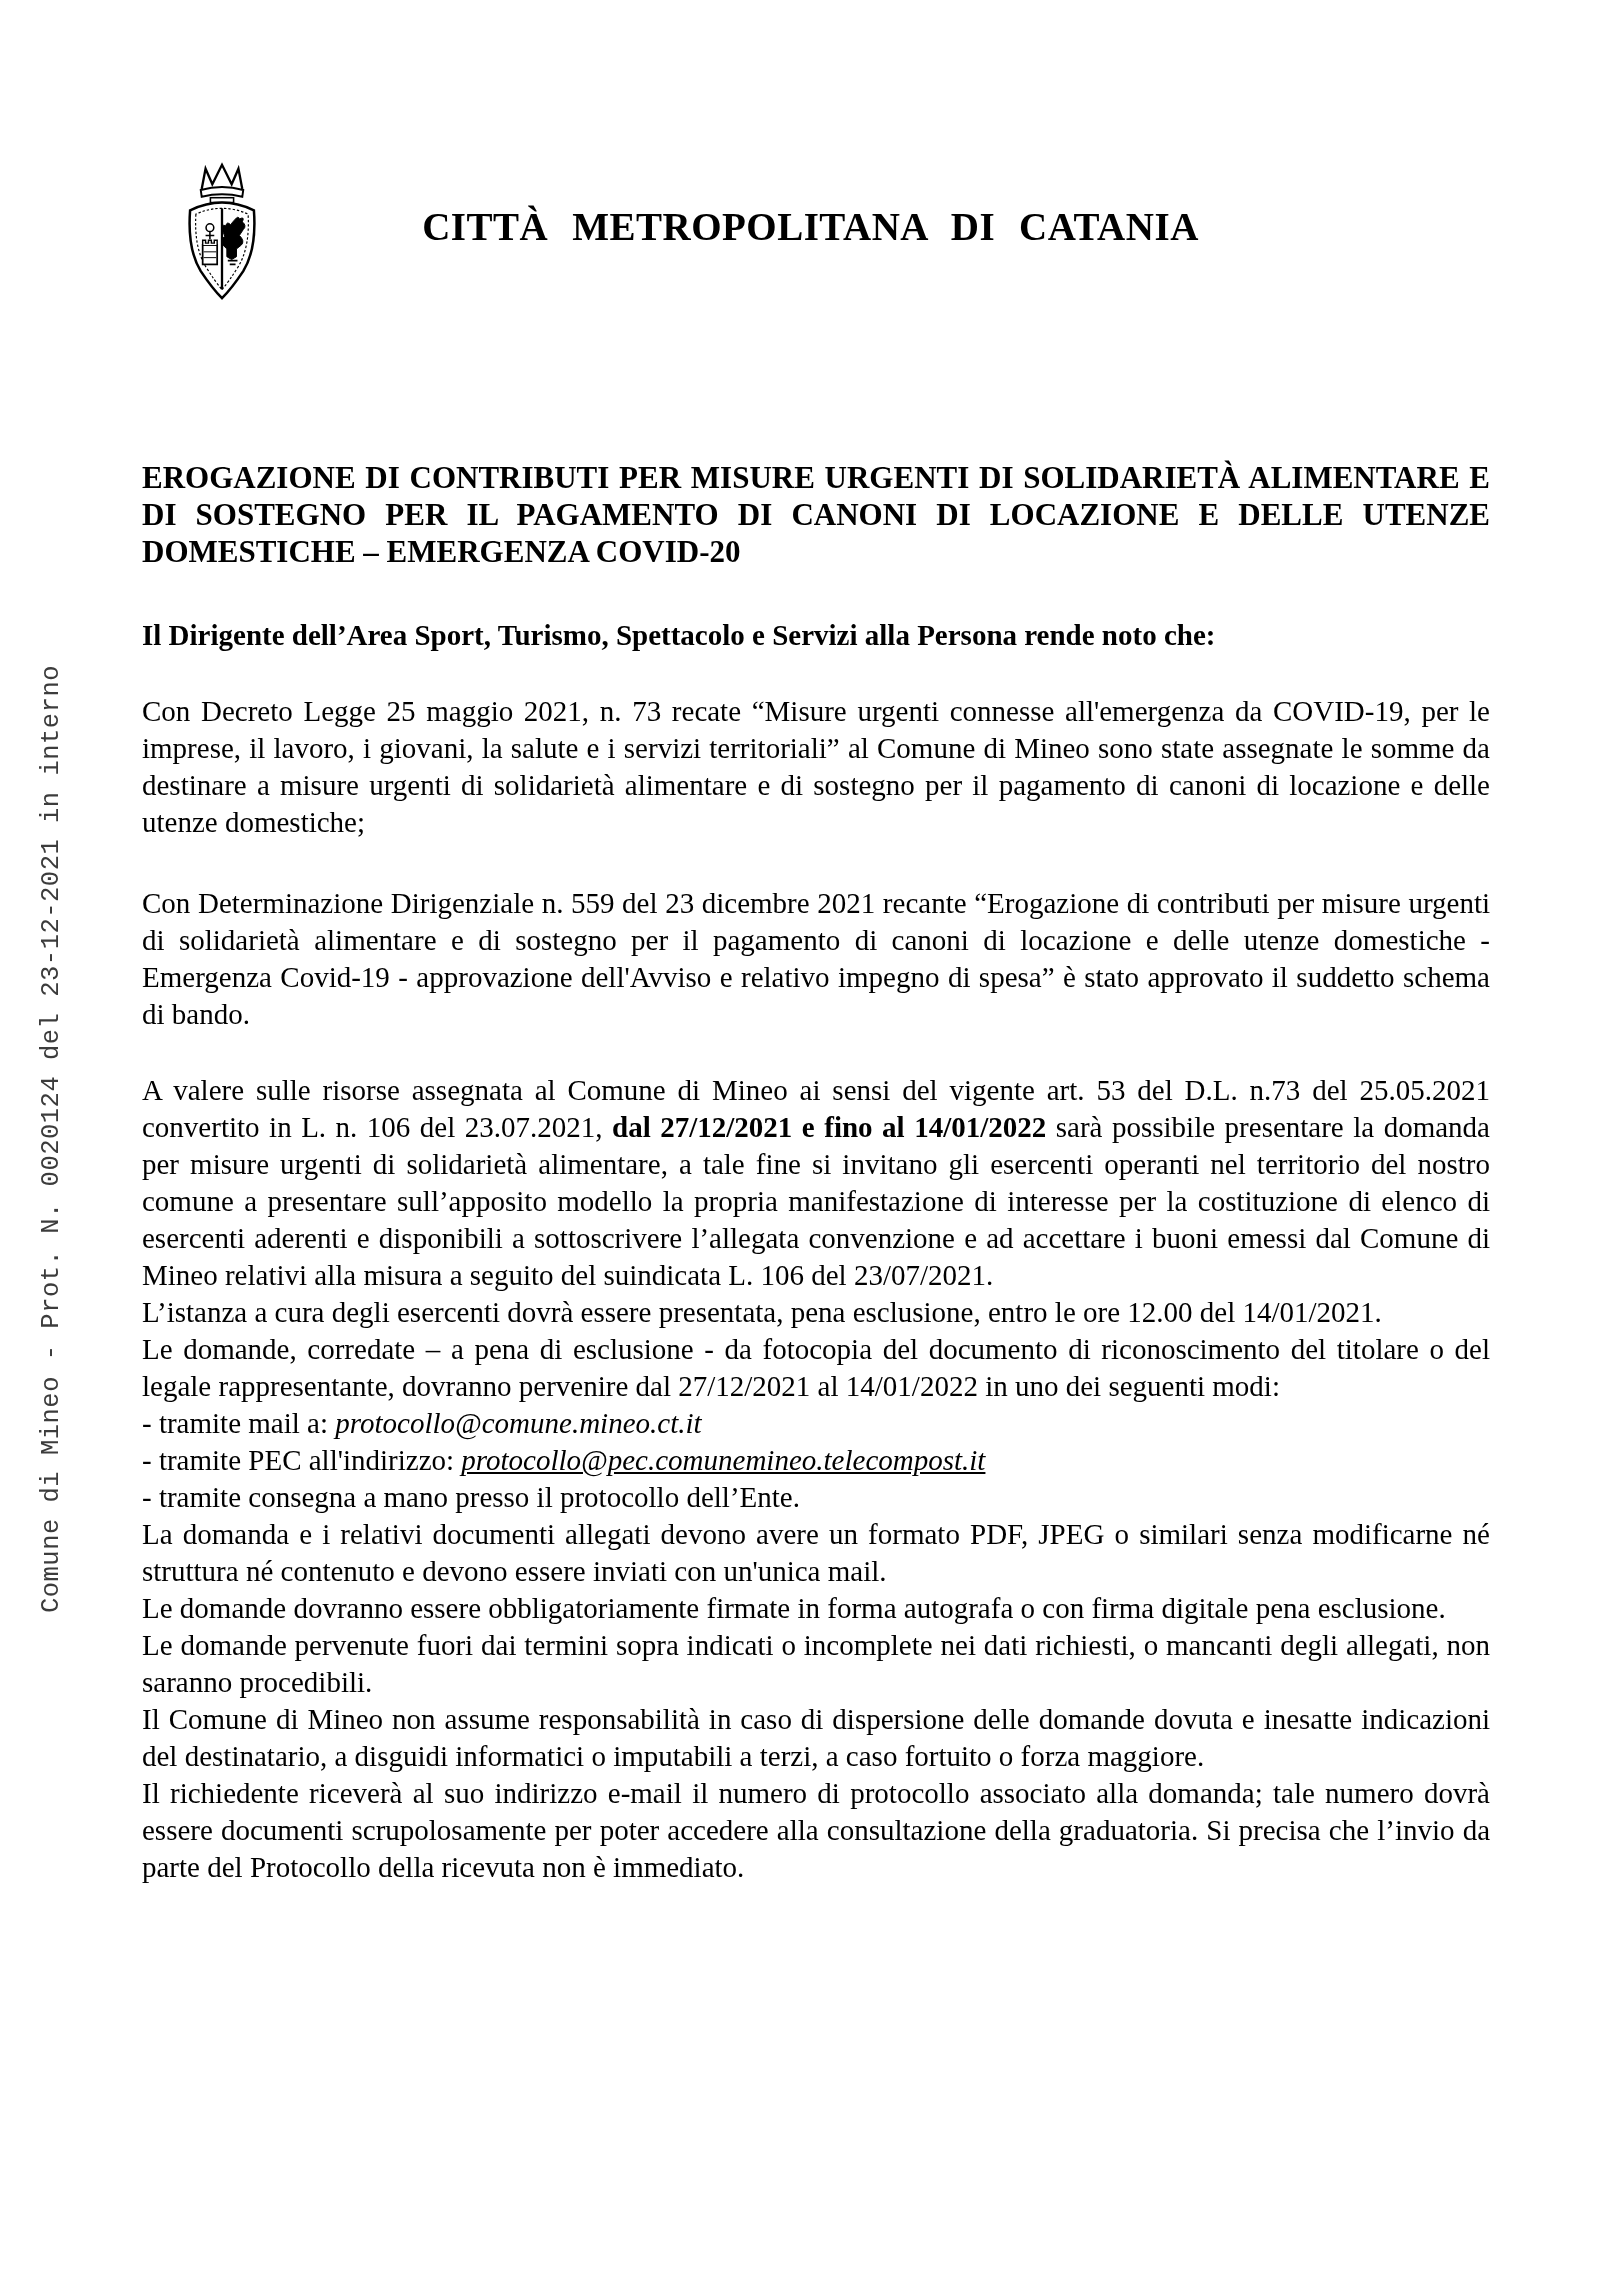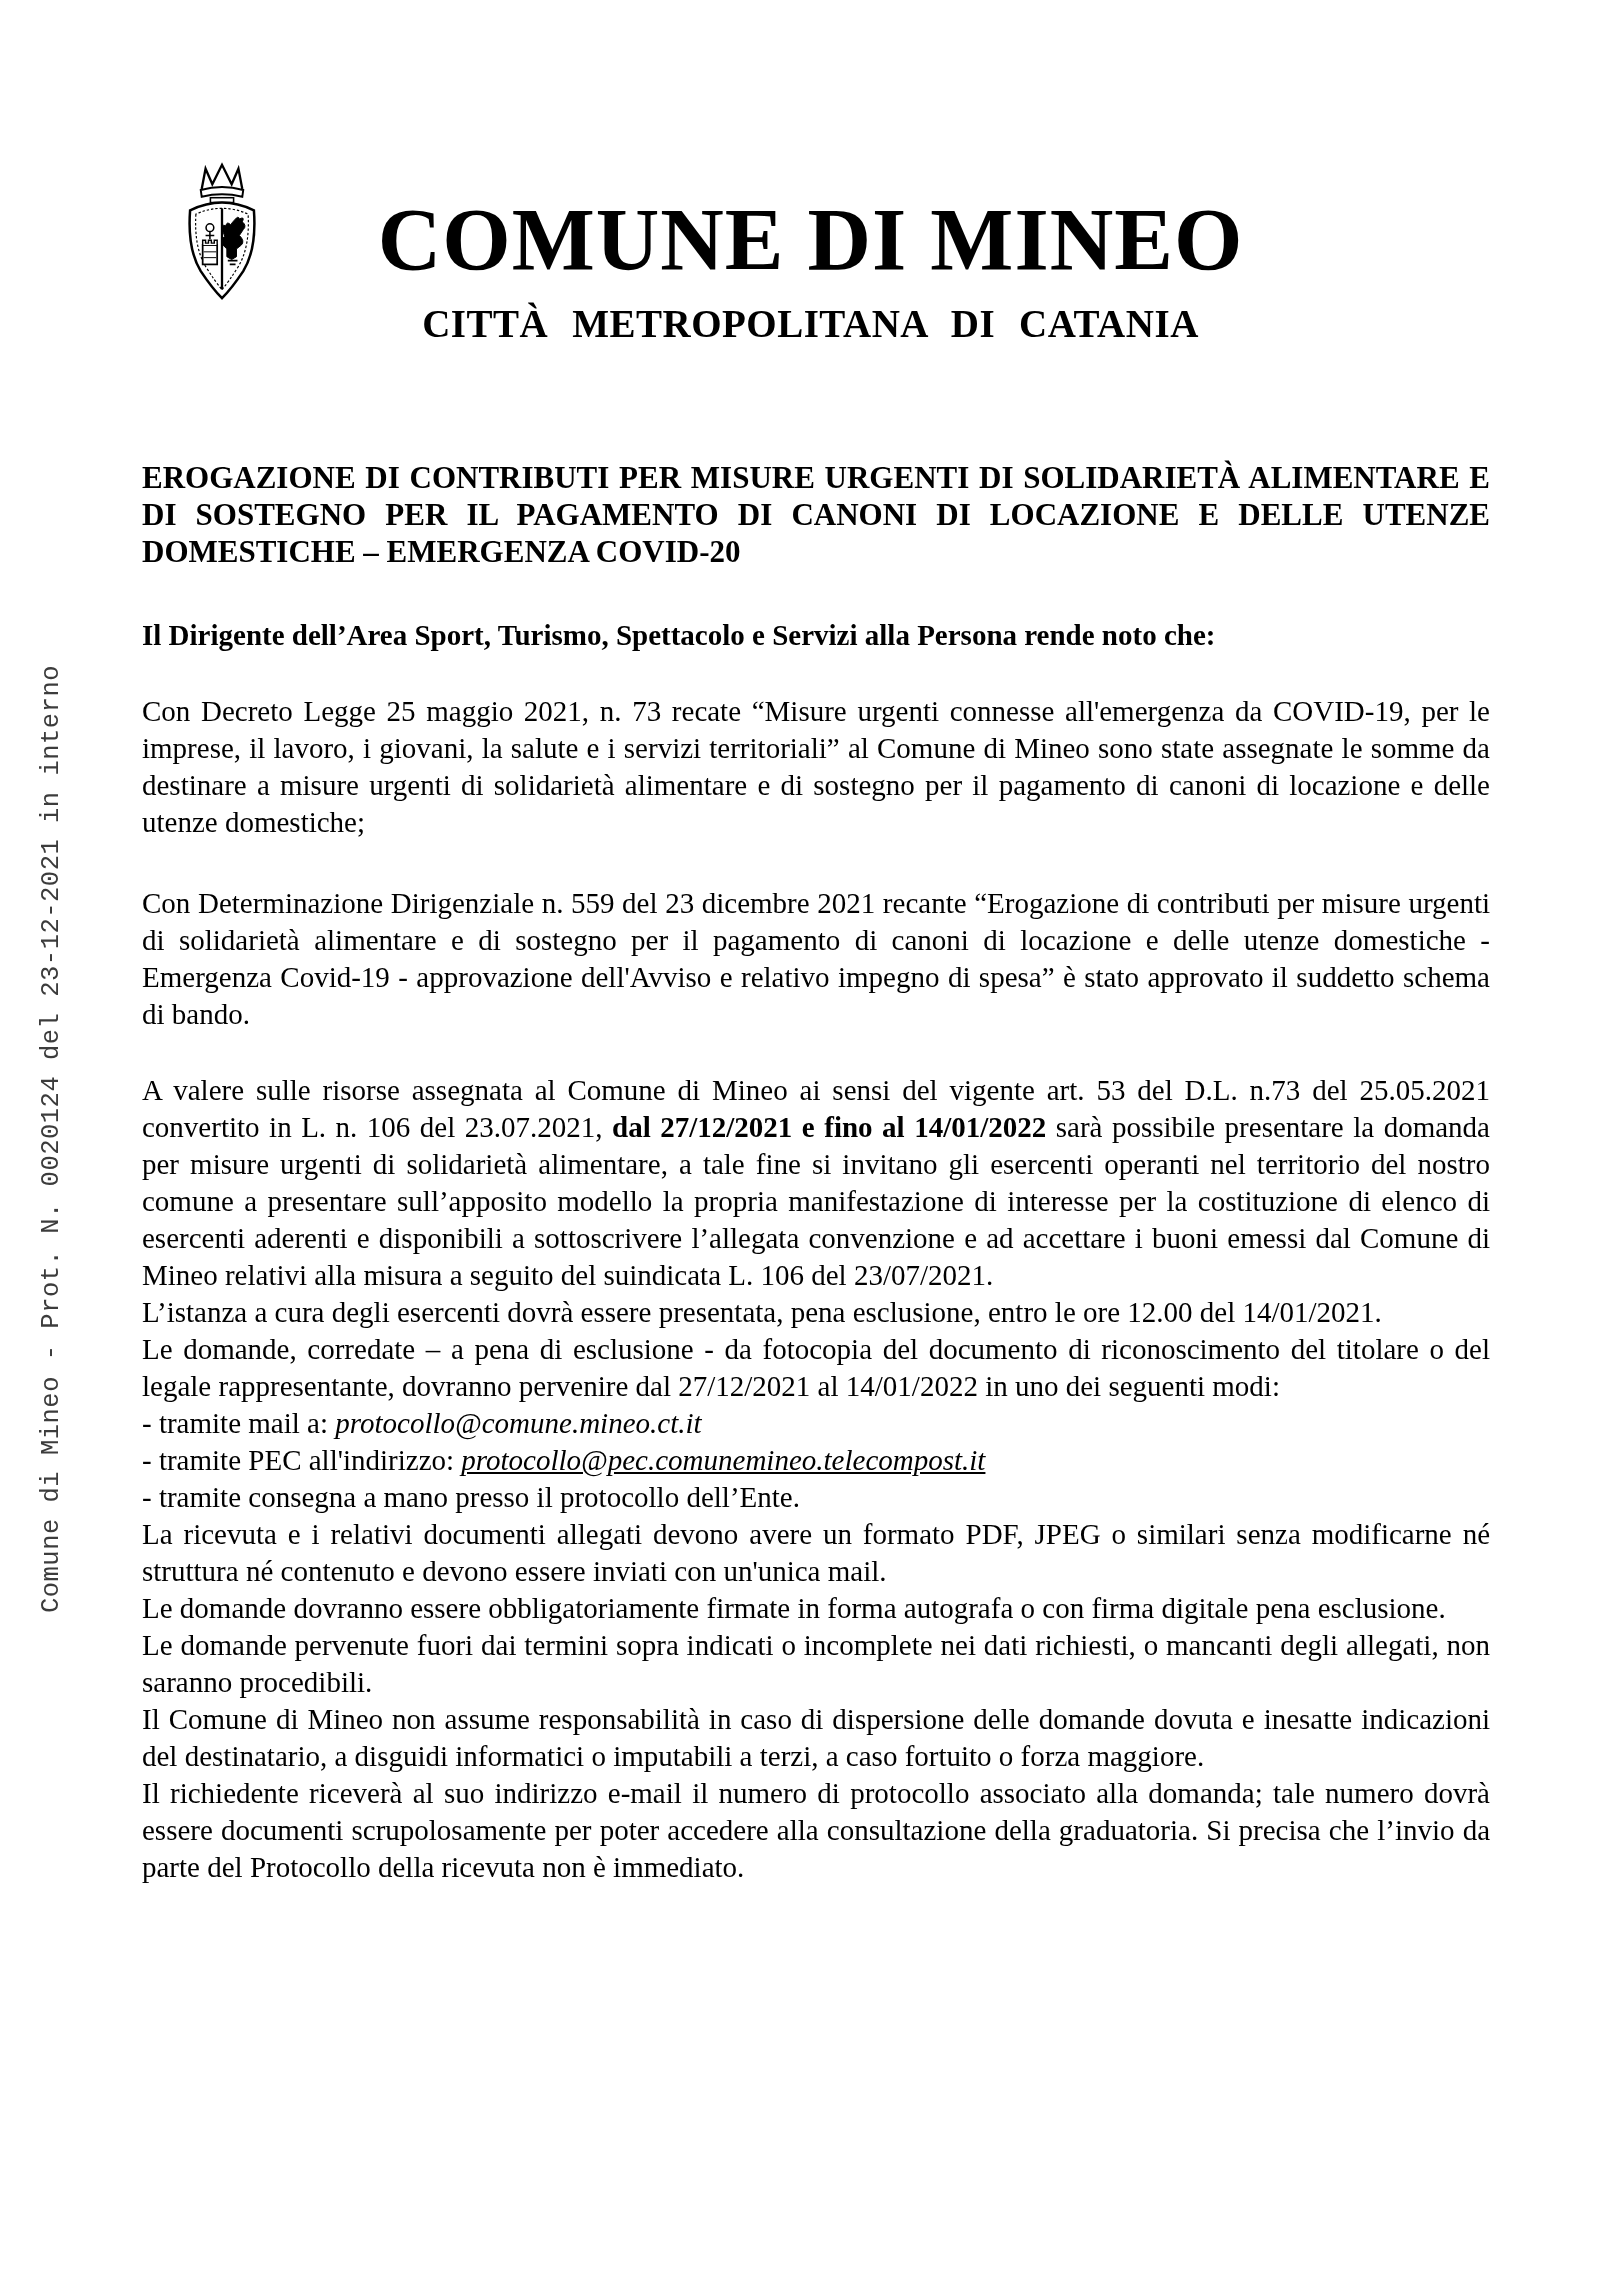--- a/index.html
+++ b/index.html
@@ -116,21 +116,20 @@
     <line x1="31" y1="101" x2="44" y2="101" stroke="#000000" stroke-width="1"></line>
     <circle cx="37.5" cy="70" r="4" fill="#ffffff" stroke="#000000" stroke-width="1.6"></circle>
     <path d="M37.5,74 v8 M33,78 h9" stroke="#000000" stroke-width="1.6" fill="none"></path>
 
     <path d="M63,62 q4,-5 5,-1 q6,-3 3,3 q5,4 1,8 l-4,6 q6,6 2,10 l-5,4 v8 l-5,3 l-5,-3 v-8 l-4,-4 q-4,-5 2,-9 l-3,-7 q-2,-6 4,-4 q1,-5 5,-1 q2,-3 4,-5 Z" fill="#000000" stroke="#000000" stroke-width="1"></path>
     <path d="M56,104 h10 M58,108 h6" stroke="#000000" stroke-width="1.8"></path>
   </svg>
 </div>
 
 <div class="header-titles">
-  <div class="muni-title">COMUNE DI MINEO</div>
   <div class="muni-subtitle">CITTÀ METROPOLITANA DI CATANIA</div>
 </div>
 
 <div class="doc">
 
   <p class="doc-title">EROGAZIONE DI CONTRIBUTI PER MISURE URGENTI DI SOLIDARIETÀ ALIMENTARE E DI SOSTEGNO PER IL PAGAMENTO DI CANONI DI LOCAZIONE E DELLE UTENZE DOMESTICHE – EMERGENZA COVID-20</p>
 
   <p class="announce">Il Dirigente dell’Area Sport, Turismo, Spettacolo e Servizi alla Persona rende noto che:</p>
 
   <p class="gap-lg">Con Decreto Legge 25 maggio 2021, n. 73 recate “Misure urgenti connesse all'emergenza da COVID-19, per le imprese, il lavoro, i giovani, la salute e i servizi territoriali” al Comune di Mineo sono state assegnate le somme da destinare a misure urgenti di solidarietà alimentare e di sostegno per il pagamento di canoni di locazione e delle utenze domestiche;</p>
@@ -142,21 +141,21 @@
   <p>L’istanza a cura degli esercenti dovrà essere presentata, pena esclusione, entro le ore 12.00 del 14/01/2021.</p>
 
   <p>Le domande, corredate – a pena di esclusione - da fotocopia del documento di riconoscimento del titolare o del legale rappresentante, dovranno pervenire dal 27/12/2021 al 14/01/2022 in uno dei seguenti modi:</p>
 
   <p><span>- tramite mail a: </span><a class="mail-link">protocollo@comune.mineo.ct.it</a></p>
 
   <p><span>- tramite PEC all'indirizzo: </span><a class="mail-link underlined">protocollo@pec.comunemineo.telecompost.it</a></p>
 
   <p>- tramite consegna a mano presso il protocollo dell’Ente.</p>
 
-  <p>La ricevuta e i relativi documenti allegati devono avere un formato PDF, JPEG o similari senza modificarne né struttura né contenuto e devono essere inviati con un'unica mail.</p>
+  <p>La domanda e i relativi documenti allegati devono avere un formato PDF, JPEG o similari senza modificarne né struttura né contenuto e devono essere inviati con un'unica mail.</p>
 
   <p>Le domande dovranno essere obbligatoriamente firmate in forma autografa o con firma digitale pena esclusione.</p>
 
   <p>Le domande pervenute fuori dai termini sopra indicati o incomplete nei dati richiesti, o mancanti degli allegati, non saranno procedibili.</p>
 
   <p>Il Comune di Mineo non assume responsabilità in caso di dispersione delle domande dovuta e inesatte indicazioni del destinatario, a disguidi informatici o imputabili a terzi, a caso fortuito o forza maggiore.</p>
 
   <p>Il richiedente riceverà al suo indirizzo e-mail il numero di protocollo associato alla domanda; tale numero dovrà essere documenti scrupolosamente per poter accedere alla consultazione della graduatoria. Si precisa che l’invio da parte del Protocollo della ricevuta non è immediato.</p>
 
 </div>

